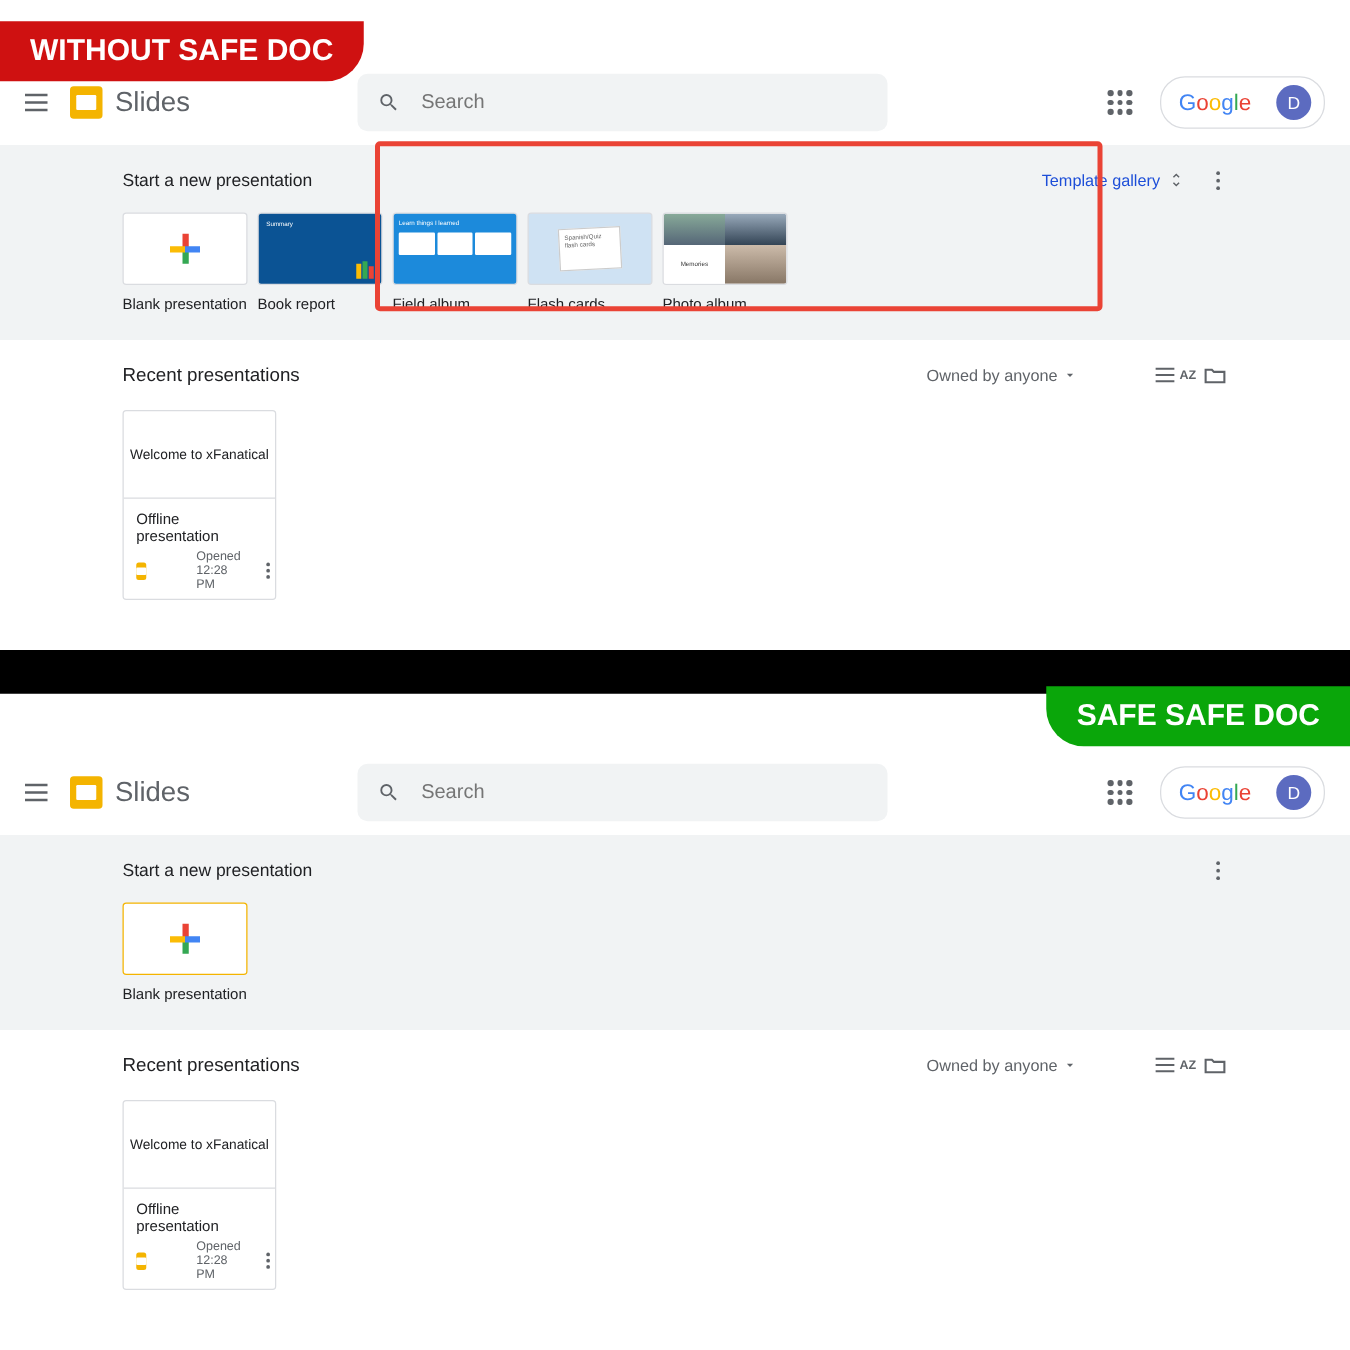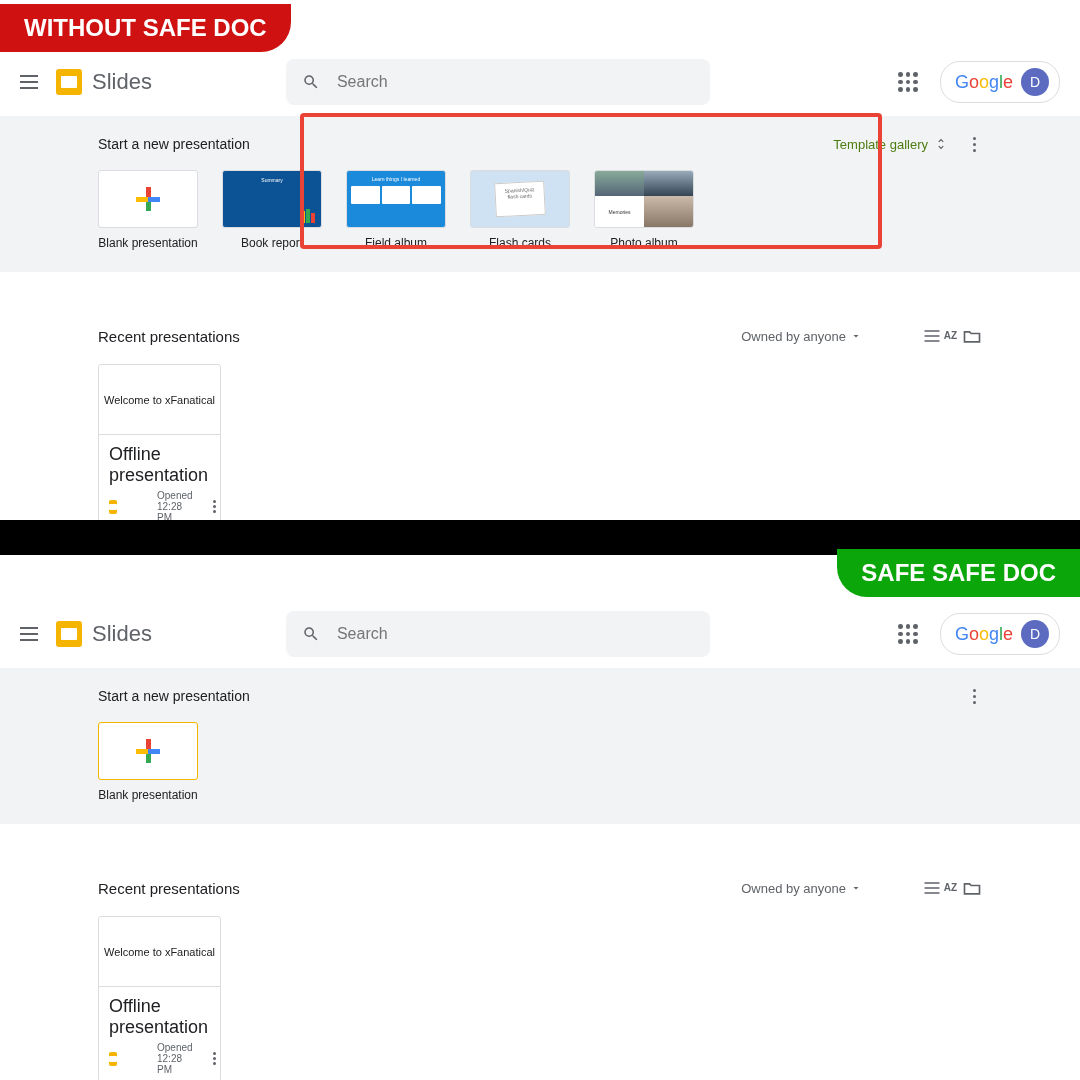--- a/index.html
+++ b/index.html
@@ -1,51 +1,51 @@
 <!DOCTYPE html>
 <html><head>
 <meta charset="utf-8">
 <style>
   * { box-sizing: border-box; margin: 0; padding: 0; }
   body { font-family: 'Product Sans', Arial, sans-serif; width: 1080px; height: 1080px; background: #fff; overflow: hidden; }
 
   .tag { position: absolute; color: #fff; font-weight: 700; font-size: 24px; padding: 10px 24px; z-index: 50; }
-  .tag-top { top: 4px; left: 0; background: #cf1111; border-radius: 0 0 30px 0; }
+  .tag-top { top: 17px; left: 0; background: #cf1111; border-radius: 0 0 30px 0; }
   .tag-mid { top: 549px; right: 0; background: #0aa60a; border-radius: 0 0 0 30px; }
 
   .panel { position: absolute; left: 0; right: 0; background: #fff; }
   .panel1 { top: 48px; height: 472px; }
   .panel2 { top: 600px; height: 472px; }
 
   .divider { position: absolute; left: 0; right: 0; top: 520px; height: 35px; background: #000; }
 
   .header { display: flex; align-items: center; padding: 12px 20px; height: 68px; }
   .menu-icon { width: 24px; height: 24px; cursor: pointer; display: flex; flex-direction: column; justify-content: center; gap: 4px; margin-right: 12px; }
   .menu-icon span { display: block; height: 2px; background: #5f6368; width: 18px; }
   .app-icon { width: 26px; height: 26px; background: #f4b400; border-radius: 3px; display: flex; align-items: center; justify-content: center; margin-right: 10px; }
   .app-icon-inner { width: 16px; height: 12px; background: #fff; border-radius: 1px; }
   .app-name { font-size: 22px; color: #5f6368; }
   .search-bar { flex: 1; max-width: 424px; margin-left: 134px; background: #f1f3f4; border-radius: 8px; height: 46px; display: flex; align-items: center; padding: 0 16px; gap: 17px; }
   .search-bar input { border: none; background: transparent; font-size: 16px; color: #5f6368; outline: none; flex: 1; }
   .header-right { margin-left: auto; display: flex; align-items: center; gap: 20px; }
   .apps-grid { width: 24px; height: 24px; display: grid; grid-template-columns: repeat(3,1fr); gap: 3px; cursor: pointer; padding: 2px; }
   .apps-grid span { background: #5f6368; border-radius: 50%; }
-  .google-pill { border: 1px solid #dadce0; border-radius: 20px; padding: 6px 10px 6px 14px; display: flex; align-items: center; gap: 8px; cursor: pointer; }
+  .google-pill { border: 1px solid #dadce0; border-radius: 20px; padding: 6px 10px 6px 14px; display: flex; align-items: center; gap: 20px; cursor: pointer; }
   .google-text { font-size: 18px; font-weight: 500; }
   .g-b { color:#4285f4 } .g-r { color:#ea4335 } .g-y { color:#fbbc05 } .g-g { color:#34a853 }
   .avatar { width: 28px; height: 28px; border-radius: 50%; background: #5c6bc0; color: #fff; display: flex; align-items: center; justify-content: center; font-size: 14px; font-weight: 500; }
 
   .start-section { background: #f1f3f4; padding: 18px 0 22px; }
   .start-inner { width: 884px; margin: 0 auto; }
   .start-header { display: flex; align-items: center; margin-bottom: 16px; height: 20px; }
   .start-title { font-size: 14px; color: #202124; flex: 1; }
-  .gallery-link { font-size: 13px; color: #4d7c0f; cursor: pointer; display: flex; align-items: center; gap: 6px; margin-right: 18px; }
+  .gallery-link { font-size: 13px; color: #1d4ed8; cursor: pointer; display: flex; align-items: center; gap: 6px; margin-right: 18px; }
   .more-vert { width: 16px; display: flex; flex-direction: column; align-items: center; gap: 3px; cursor: pointer; }
   .more-vert span { width: 3px; height: 3px; background: #5f6368; border-radius: 50%; }
-  .template-row { display: flex; gap: 24px; text-align: center; }
+  .template-row { display: flex; gap: 8px; }
   .template-card { width: 100px; cursor: pointer; }
   .template-thumb { height: 58px; border: 1px solid #dadce0; border-radius: 3px; background: #fff; overflow: hidden; }
   .template-label { font-size: 12px; color: #202124; margin-top: 8px; }
   .plus-icon { width: 100%; height: 100%; display: flex; align-items: center; justify-content: center; font-size: 40px; font-weight: 300; position: relative; }
   .plus-h { position: absolute; width: 24px; height: 5px; display: flex; }
   .plus-h span:nth-child(1) { flex:1; background:#fbbc05 }
   .plus-h span:nth-child(2) { flex:1; background:#4285f4 }
   .plus-v { position: absolute; width: 5px; height: 24px; display: flex; flex-direction: column; }
   .plus-v span:nth-child(1) { flex:1; background:#ea4335 }
   .plus-v span:nth-child(2) { flex:1; background:#34a853 }
@@ -68,30 +68,30 @@
   .thumb-photo { display:grid; grid-template-columns:1fr 1fr; }
   .thumb-photo div:nth-child(1){ background:linear-gradient(#8a9,#567); }
   .thumb-photo div:nth-child(2){ background:linear-gradient(#9ab,#345); }
   .thumb-photo div:nth-child(3){ background:#fff; font-size:5px; color:#333; display:flex; align-items:center; justify-content:center; }
   .thumb-photo div:nth-child(4){ background:linear-gradient(#cba,#876); }
 
   .highlight-box { position:absolute; border:4px solid #ea4335; border-radius:4px; pointer-events:none; }
 
   .recent-section { padding: 18px 0; }
   .recent-inner { width: 884px; margin: 0 auto; }
-  .recent-header { display: flex; align-items: center; margin-bottom: 18px; margin-top: 36px; }
+  .recent-header { display: flex; align-items: center; margin-bottom: 18px; }
   .recent-title { font-size: 15px; color: #202124; flex: 1; }
   .filter-drop { font-size: 13px; color: #5f6368; cursor: pointer; display:flex; align-items:center; gap:4px; margin-right: 60px; }
   .view-controls { display: flex; align-items:center;font-weight:bold; }
   .view-controls .ic { width: 20px; height: 20px; cursor: pointer; }
 
   .recent-card { width: 123px; border: 1px solid #dadce0; border-radius: 3px; cursor: pointer; }
   .recent-thumb { height: 70px; display:flex; align-items:center; justify-content:center; font-size:11px; color:#202124; text-align:center; padding:4px; border-bottom:1px solid #dadce0; }
   .recent-meta { padding: 9px 10px 6px; }
-  .recent-name { font-size: 18px; color:#202124; margin-bottom:4px; }
+  .recent-name { font-size: 12px; color:#202124; margin-bottom:4px; }
   .recent-row { display:flex; align-items:center; gap:20px; }
   .mini-slides-icon { width:14px; height:14px; background:#f4b400; border-radius:2px; display:flex; align-items:center; justify-content:center; }
   .mini-slides-icon::after { content:''; width:8px; height:6px; background:#fff; border-radius:1px; }
   .shared-icon { width:14px; height:14px; color:#5f6368; }
   .opened-text { font-size:10px; color:#5f6368; flex:1; }
   .more-sm { display:flex; flex-direction:column; gap:2px; cursor:pointer; }
   .more-sm span { width:3px; height:3px; background:#5f6368; border-radius:50%; }
 
   .svg-ic { width:18px; height:18px; fill:#5f6368; }
 </style>

